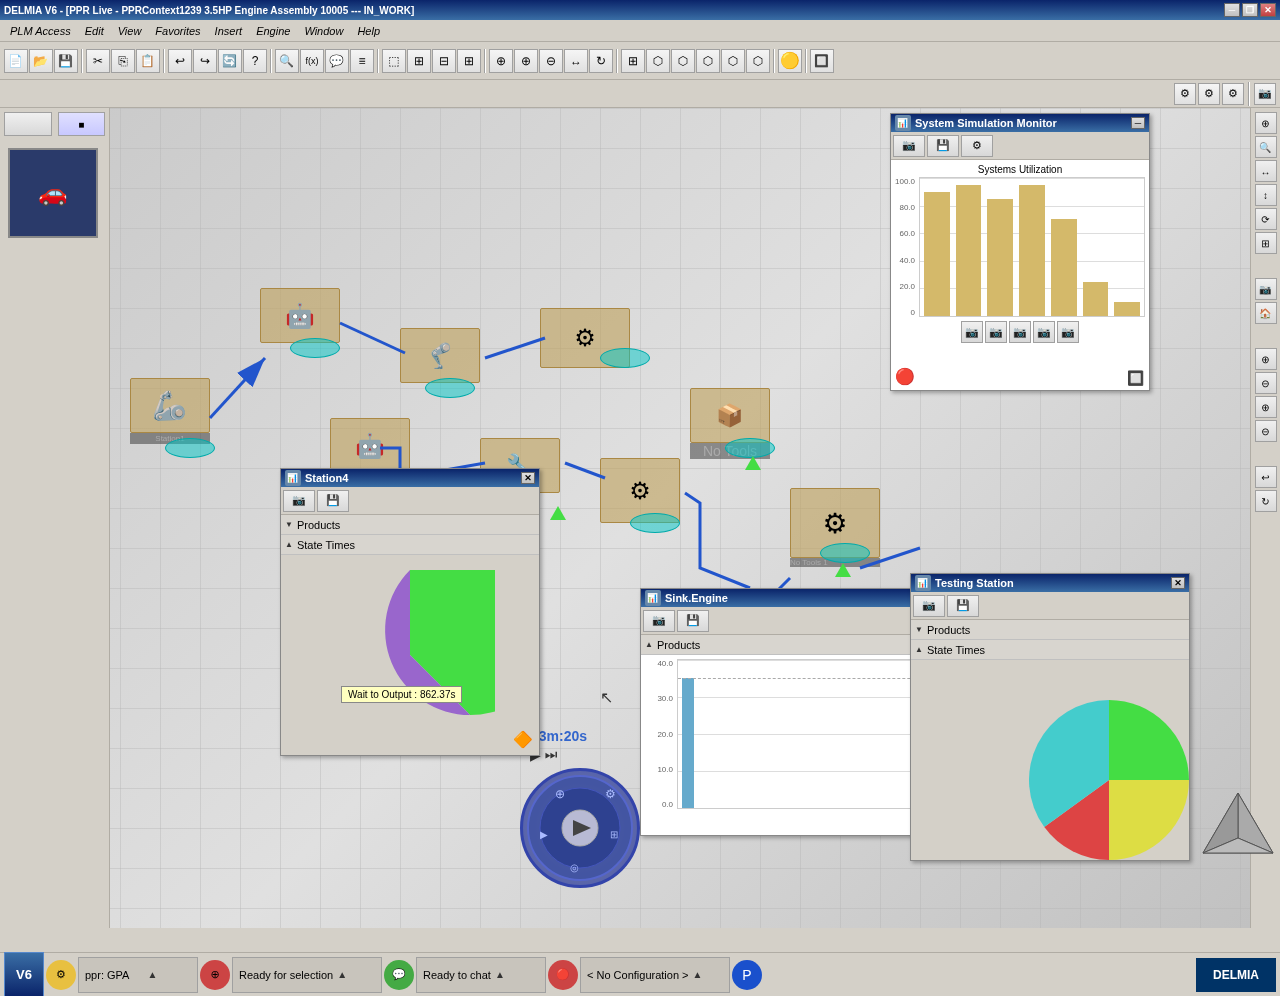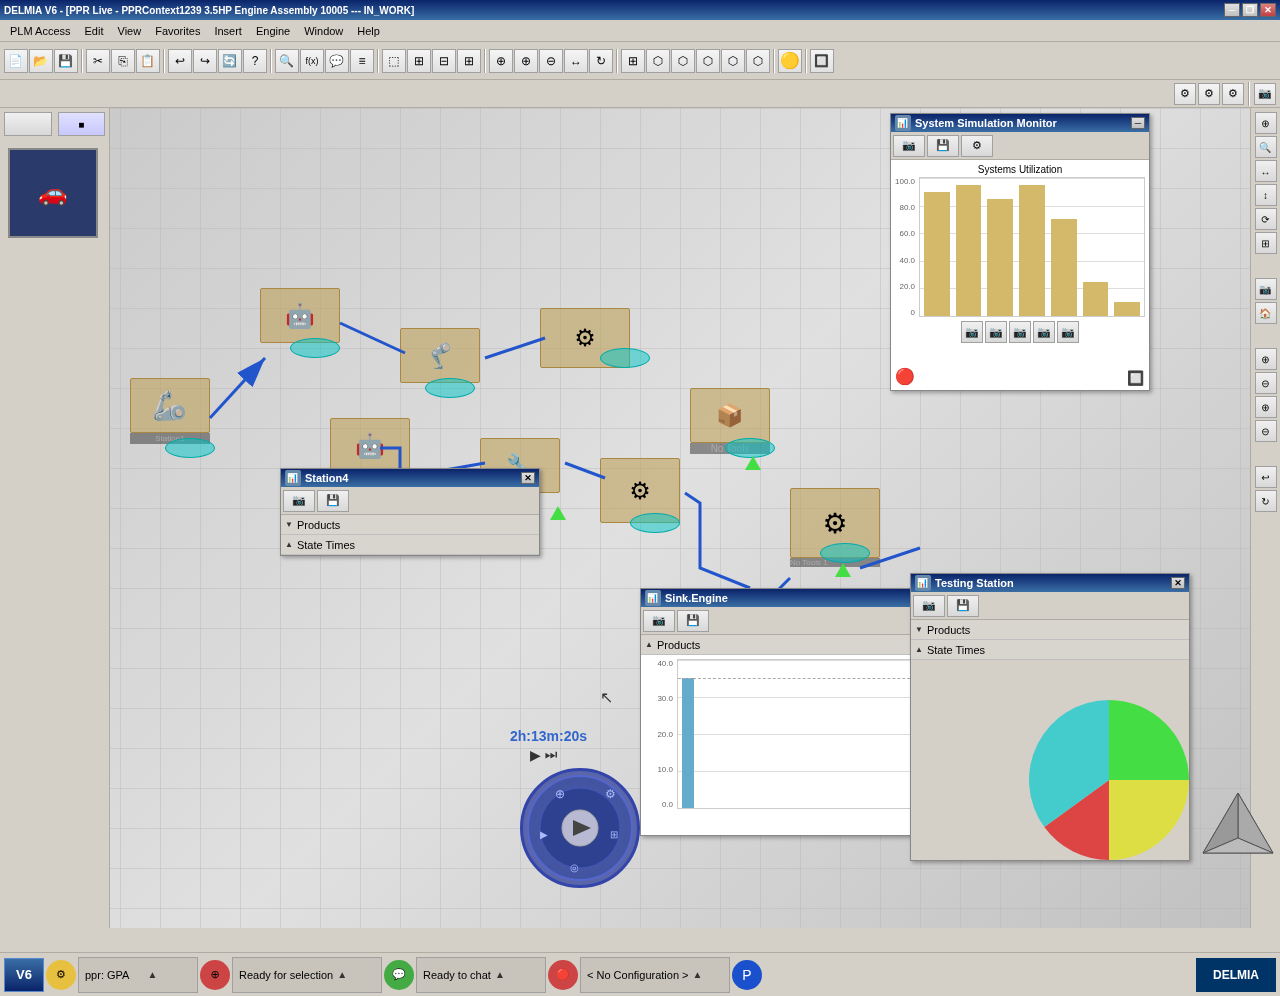--- a/index.html
+++ b/index.html
@@ -34,20 +34,21 @@
       display: flex;
       align-items: center;
       padding: 0 4px;
       border-bottom: 1px solid #b0aca4;
       gap: 2px;
     }
     .menu-item {
       padding: 2px 6px;
       cursor: pointer;
       font-size: 11px;
+      font-style: italic;
     }
 
     
     #toolbar {
       background: #d4d0c8;
       height: 38px;
       display: flex;
       align-items: center;
       padding: 2px 4px;
       border-bottom: 1px solid #b0aca4;
@@ -562,21 +563,21 @@
     <div style="position:absolute;left:490px;top:350px;">
       <div style="width:80px;height:65px;background:rgba(190,160,90,0.6);border:1px solid #aa8844;border-radius:2px;display:flex;align-items:center;justify-content:center;">
         <span style="font-size:24px;">⚙</span>
       </div>
     </div>
 
     <div style="position:absolute;left:580px;top:280px;">
       <div style="width:80px;height:55px;background:rgba(190,160,90,0.6);border:1px solid #aa8844;border-radius:2px;display:flex;align-items:center;justify-content:center;">
         <span style="font-size:22px;">📦</span>
       </div>
-      <div style="background:rgba(50,50,50,0.5);color:#aaa;font-size:10px;text-align:center;">No Tools</div>
+      <div style="background:rgba(50,50,50,0.5);color:#aaa;font-size:14px;text-align:center;">No Tools</div>
     </div>
 
     <div style="position:absolute;left:680px;top:380px;">
       <div style="width:90px;height:70px;background:rgba(190,160,90,0.6);border:1px solid #aa8844;border-radius:2px;display:flex;align-items:center;justify-content:center;">
         <span style="font-size:28px;">⚙</span>
       </div>
       <div style="background:rgba(50,50,50,0.5);color:#aaa;font-size:8px;">No Tools 1</div>
     </div>
 
     <svg style="position:absolute;left:0;top:0;width:100%;height:100%;pointer-events:none;">
@@ -719,20 +720,35 @@
         <div class="panel-toolbar-btn" style="width:32px;">💾</div>
       </div>
       <div class="panel-section">
         <span class="arrow-down panel-section-arrow"></span>
         <span>Products</span>
       </div>
       <div class="panel-section">
         <span class="arrow-up panel-section-arrow"></span>
         <span>State Times</span>
       </div>
+      <div class="panel-content">
+
+        <svg width="170" height="170" viewBox="-1 -1 2 2" style="transform:rotate(-90deg);">
+
+          <path d="M 0 0 L 1 0 A 1 1 0 1 1 -0.7071 0.7071 Z" fill="#44dd44"></path>
+
+          <path d="M 0 0 L -0.7071 0.7071 A 1 1 0 0 1 1 0 Z" fill="#9966cc"></path>
+        </svg>
+
+        <div class="tooltip-box" style="bottom:52px;left:60px;">
+          <span>Wait to Output : 862.37s</span>
+        </div>
+
+        <div style="position:absolute;bottom:6px;right:6px;font-size:16px;">🔶</div>
+      </div>
     </div>
 
     <div id="sink-panel">
       <div class="panel-titlebar">
         <div style="display:flex;align-items:center;gap:4px;">
           <div class="panel-icon">📊</div>
           <span>Sink.Engine</span>
         </div>
         <div class="panel-close-btn">✕</div>
       </div>
@@ -806,21 +822,21 @@
         </svg>
       </div>
     </div>
 
   </div>
 
 </div>
 
 <div id="statusbar">
 
-  <div style="width:40px;height:34px;background:linear-gradient(to bottom,#3a6ea5,#0a246a);border:1px solid #5588cc;display:flex;align-items:center;justify-content:center;color:white;font-weight:bold;font-size:13px;">
+  <div style="width:40px;height:45px;background:linear-gradient(to bottom,#3a6ea5,#0a246a);border:1px solid #5588cc;display:flex;align-items:center;justify-content:center;color:white;font-weight:bold;font-size:13px;">
     <span>V6</span>
   </div>
 
   <div style="width:30px;height:30px;background:#e8c040;border-radius:50%;display:flex;align-items:center;justify-content:center;">⚙</div>
 
   <div class="status-segment" style="min-width:120px;gap:18px;">
     <span>ppr: GPA</span>
     <span class="status-arrow">▲</span>
   </div>
 

